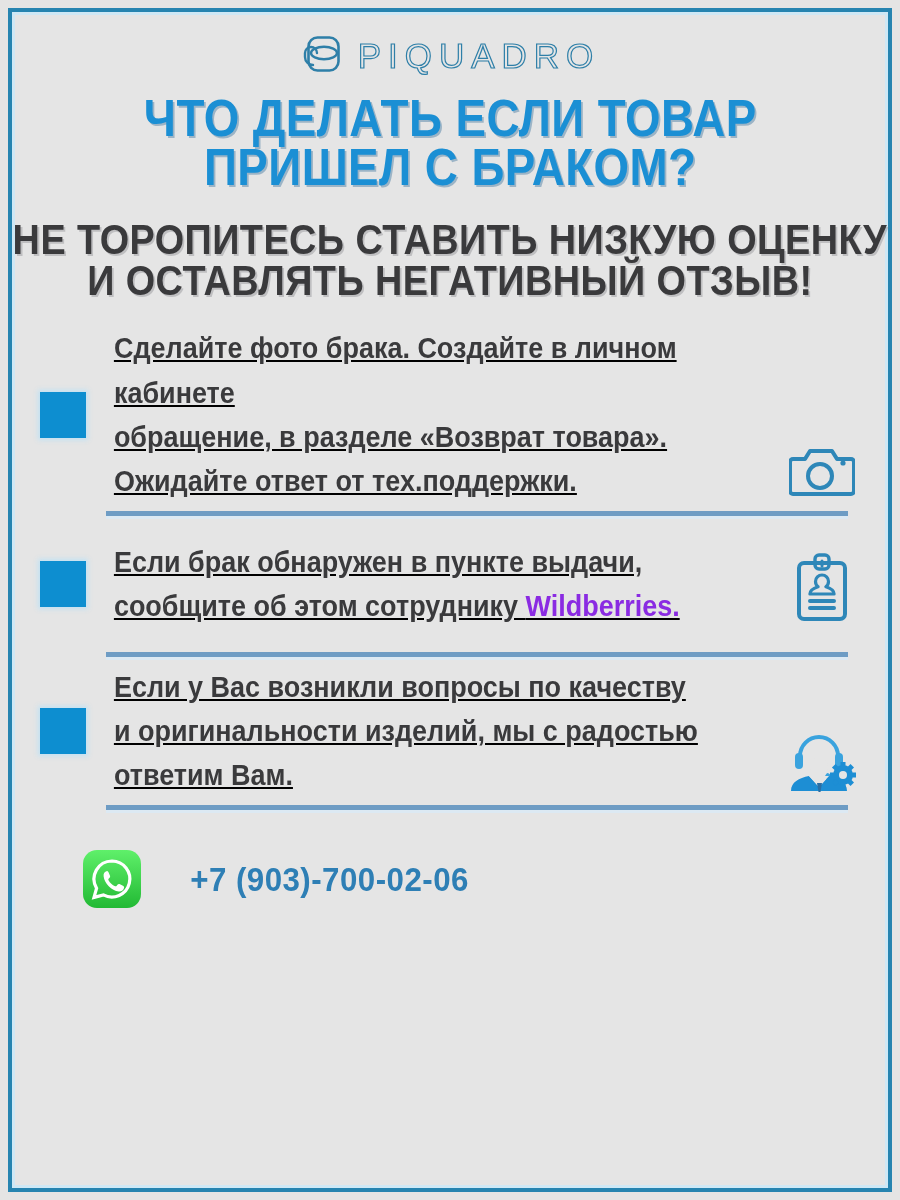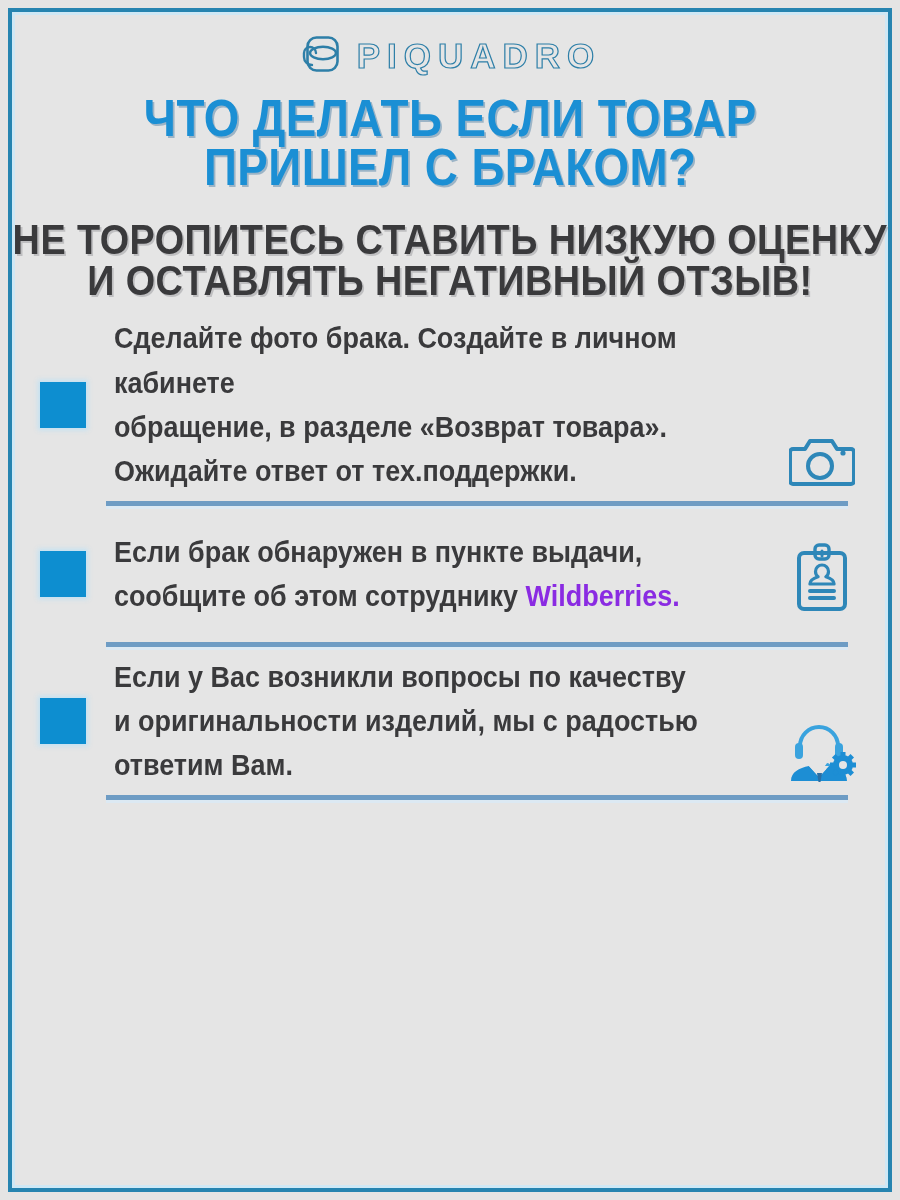--- a/index.html
+++ b/index.html
@@ -35,21 +35,21 @@
     align-items:center;
     gap:16px;
     height:46px;
   }
   #logo-mark { display:block; }
   #logo-word {
     font-family:"Liberation Sans", sans-serif;
     font-size:35px;
     letter-spacing:7px;
     color:#2e7fa8;
-    font-weight:700;
+    font-weight:400;
     line-height:1;
     
     -webkit-text-stroke:1.2px #2e7fa8;
     color:transparent;
   }
 
   
   .headline {
     text-align:center;
     font-family:"Liberation Sans Narrow","Liberation Sans",sans-serif;
@@ -69,21 +69,21 @@
   #title .l2 { display:block; }
   #subtitle {
     margin-top:26px;
     font-size:43px;
     color:#3a3a3c;
     text-shadow:2px 2px 0 rgba(120,120,125,.35);
   }
   #subtitle .l2 { display:block; }
 
   
-  #body-wrap { width:100%; padding:0 28px; margin-top:16px; }
+  #body-wrap { width:100%; padding:0 28px; margin-top:26px;text-decoration:underline; }
 
   .row {
     position:relative;
     display:flex;
     align-items:center;
     min-height:120px;
   }
   .marker {
     flex:0 0 46px;
     width:46px; height:46px;
@@ -247,17 +247,33 @@
         </svg>
       </div>
     </div>
 
     <div class="divider"></div>
   </div>
 
   <div id="contacts">
 
 
+    <div class="contact">
+      <div class="contact-icon">
+        <svg width="58" height="58" viewBox="0 0 58 58">
+          <defs>
+            <linearGradient id="wa" x1="0" y1="0" x2="0" y2="1">
+              <stop offset="0" stop-color="#5ff06a"></stop>
+              <stop offset="1" stop-color="#22b934"></stop>
+            </linearGradient>
+          </defs>
+          <rect x="0" y="0" width="58" height="58" rx="14" ry="14" fill="url(#wa)"></rect>
+          <path d="M29 11 a18 18 0 0 0 -15.4 27.3 l-2.6 9.1 l9.4 -2.5 a18 18 0 1 0 8.6 -33.9 z" fill="none" stroke="#ffffff" stroke-width="3.2"></path>
+          <path d="M23 21 c1.4 -0.4 2 0.2 2.5 1.3 l1.5 3.4 c0.3 0.8 0.1 1.4 -0.4 2 l-1 1.1 c-0.4 0.5 -0.4 0.9 -0.1 1.4 c1.6 2.8 3.7 4.7 6.6 6 c0.6 0.3 1 0.2 1.4 -0.3 l1.2 -1.4 c0.5 -0.6 1.1 -0.7 1.8 -0.4 l3.5 1.7 c1 0.5 1.3 1.2 1 2.3 c-0.6 2.4 -2.6 3.7 -5.2 3.4 c-7.3 -0.9 -14.4 -8 -15.2 -15.3 c-0.3 -2.7 1 -4.6 3.4 -5.2 z" fill="#ffffff"></path>
+        </svg>
+      </div>
+      <div class="contact-text">+7 (903)-700-02-06</div>
+    </div>
 
   </div>
 
 </div>
 </div>
 
 </body></html>

